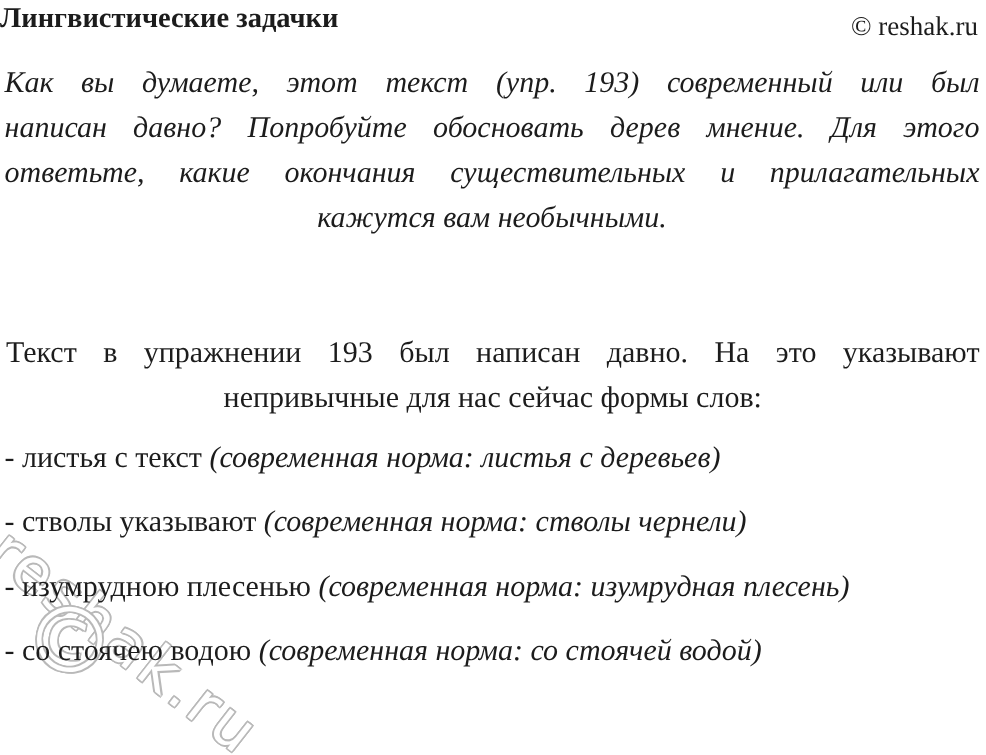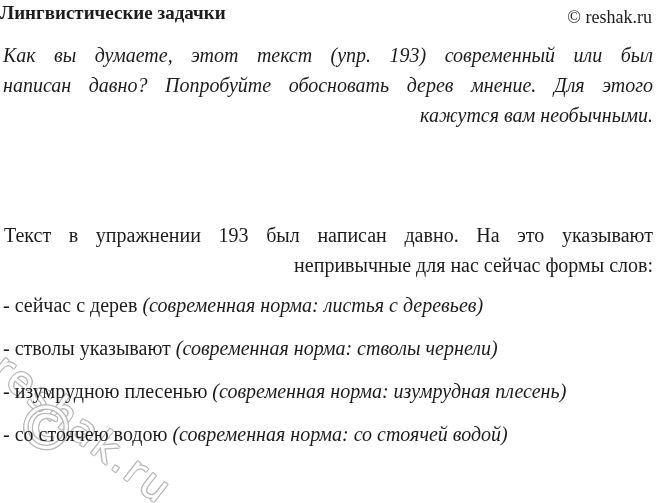--- a/index.html
+++ b/index.html
@@ -28,21 +28,21 @@
     font-style:italic;
     font-size:20px;line-height:30px;
   }
   
   .answer{
     position:absolute;left:4px;right:4px;top:220px;
     font-size:20px;line-height:30px;
   }
   .just{text-align:justify;text-align-last:justify;white-space:nowrap;}
   .just-wide{word-spacing:1px;}
-  .lastline{text-align:right;}
+  .lastline{text-align:center;}
   
   .items{position:absolute;left:3px;right:4px;top:294px;}
   .item{
     height:22px;line-height:22px;
     margin-bottom:21px;
     font-size:20px;
     white-space:nowrap;
   }
   .item .note{font-style:italic;text-align:right;}
   
@@ -77,28 +77,29 @@
   <div class="wm wm-copy">©</div>
 
   <div class="header">
     <div class="title">Лингвистические задачки</div>
     <div class="copyright">© reshak.ru</div>
   </div>
 
   <div class="question">
     <div class="just just-wide">Как вы думаете, этот текст (упр. 193) современный или был</div>
     <div class="just just-wide">написан давно? Попробуйте обосновать дерев мнение. Для этого</div>
+    <div class="just just-wide">ответьте, какие окончания существительных и прилагательных</div>
     <div class="lastline">кажутся вам необычными.</div>
   </div>
 
   <div class="answer">
     <div class="just">Текст в упражнении 193 был написан давно. На это указывают</div>
     <div class="lastline">непривычные для нас сейчас формы слов:</div>
   </div>
 
   <div class="items">
-    <div class="item"><span class="old">- сейчас с дерев </span><span class="note">(современная норма: листья с деревьев)</span></div>
+    <div class="item"><span class="old">- листья с текст </span><span class="note">(современная норма: листья с деревьев)</span></div>
     <div class="item"><span class="old">- стволы указывают </span><span class="note">(современная норма: стволы чернели)</span></div>
     <div class="item"><span class="old">- изумрудною плесенью </span><span class="note">(современная норма: изумрудная плесень)</span></div>
     <div class="item"><span class="old">- со стоячею водою </span><span class="note">(современная норма: со стоячей водой)</span></div>
   </div>
 
 </div>
 
 </body></html>

